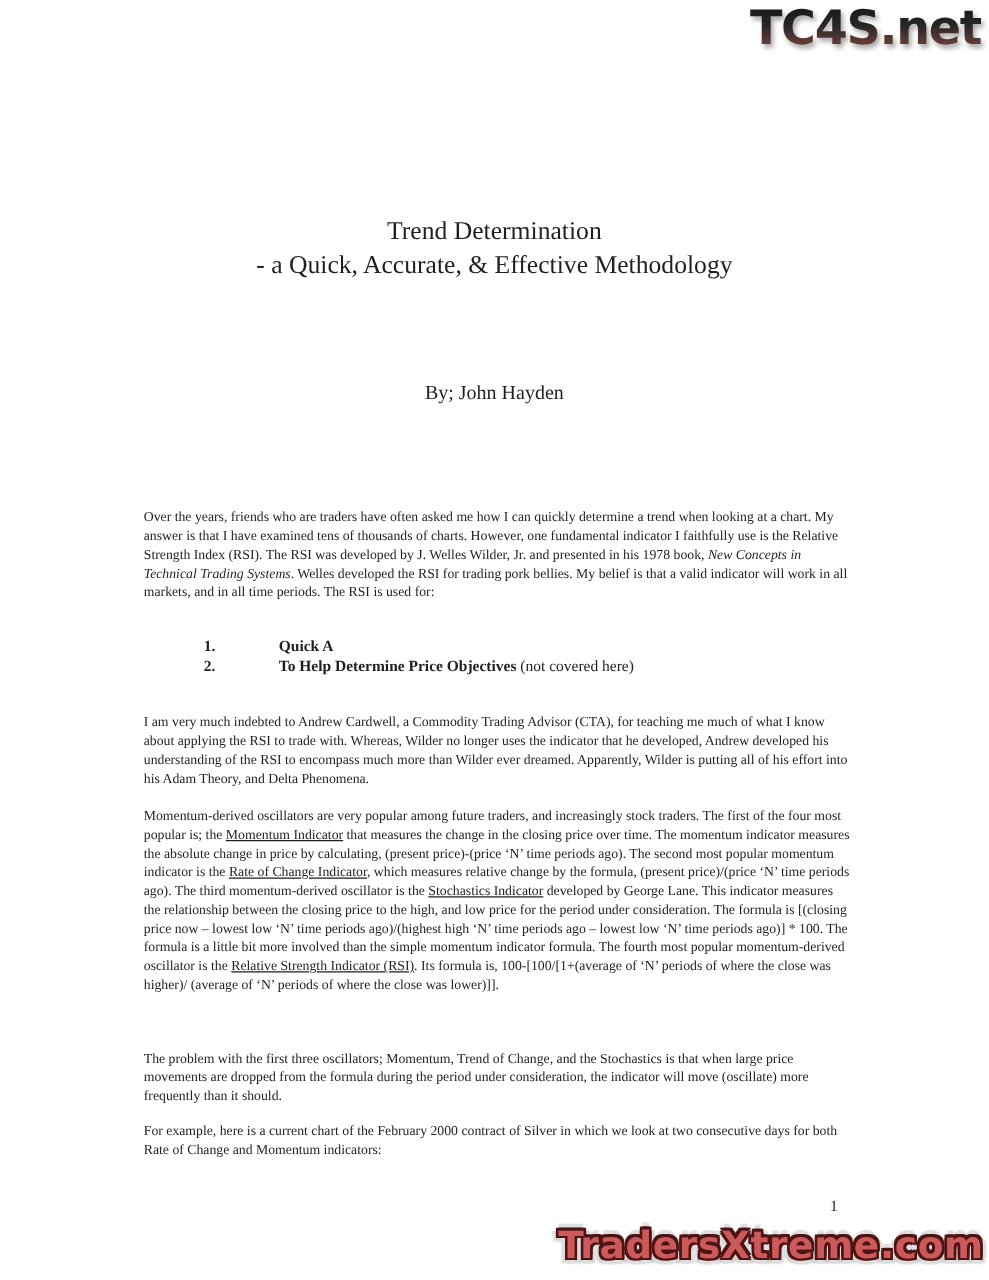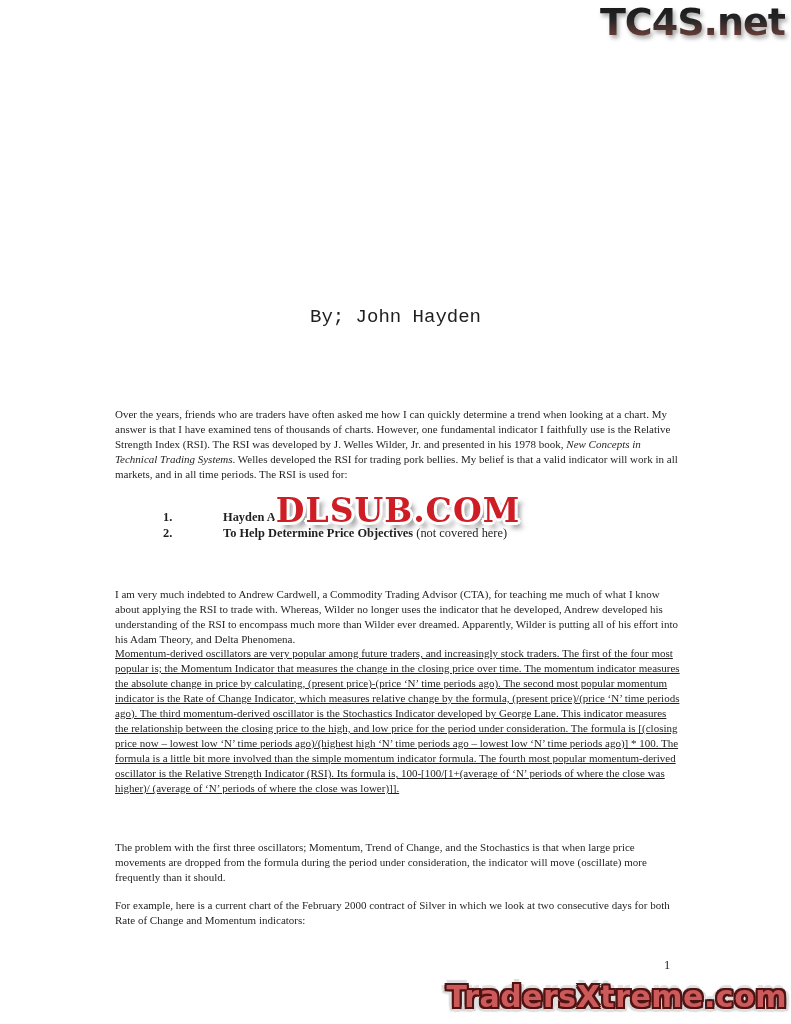--- a/index.html
+++ b/index.html
@@ -30,30 +30,30 @@
     color:transparent;
     filter:drop-shadow(2px 3px 2px rgba(0,0,0,0.35));
   }
   .doc-title{
     position:absolute;top:172px;left:0;width:100%;
     text-align:center;
     font-size:20.5px;line-height:27px;font-weight:normal;
   }
   .byline{
     position:absolute;top:306px;left:0;width:100%;
-    text-align:center;font-size:19px;font-family:Liberation Mono, monospace;
+    text-align:center;font-size:16px;
   }
   .para{
     position:absolute;left:115px;width:566px;
     font-size:11px;line-height:15px;
     text-align:left;
   }
   .p-intro{top:407px;}
-  .p-indebted{top:587px;}
-  .p-oscillators{top:646px;text-decoration:underline;}
+  .p-indebted{top:571px;}
+  .p-oscillators{top:646px;}
   .p-problem{top:840px;}
   .p-example{top:898px;}
   .seg-italic{font-style:italic;}
   .seg-underline{text-decoration:underline;}
   
   .rsi-list{
     position:absolute;left:115px;top:509px;width:566px;
     font-size:12.4px;line-height:16px;
   }
   .rsi-row{display:flex;}
@@ -98,39 +98,39 @@
   }
 </style>
 </head>
 <body>
 
 <div class="page">
 
   <div class="tc4s-logo">TC4S.net</div>
 
   <div class="doc-title">
-    <br>
+    <span>Trend Determination</span><br>
+    <span>- a Quick, Accurate, &amp; Effective Methodology</span>
   </div>
 
   <div class="byline">By; John Hayden</div>
 
   <div class="para p-intro"><span>Over the years, friends who are traders have often asked me how I can quickly determine a trend when looking at a chart. My answer is that I have examined tens of thousands of charts. However, one fundamental indicator I faithfully use is the Relative Strength Index (RSI). The RSI was developed by J. Welles Wilder, Jr. and presented in his 1978 book, </span><span class="seg-italic">New Concepts in Technical Trading Systems</span><span>. Welles developed the RSI for trading pork bellies. My belief is that a valid indicator will work in all markets, and in all time periods.  The RSI is used for:</span></div>
 
   <div class="rsi-list">
     <div class="rsi-row">
       <span class="rsi-num">1.</span>
-      <span class="rsi-label"><span>Hayden A</span><span class="rsi-note"></span></span>
+      <span class="rsi-label"><span>Quick A</span><span class="rsi-note"></span></span>
     </div>
     <div class="rsi-row">
       <span class="rsi-num">2.</span>
       <span class="rsi-label"><span>To Help Determine Price Objectives</span><span class="rsi-note"> (not covered here)</span></span>
     </div>
   </div>
 
-  <div class="dlsub-watermark">DLSUB.COM</div>
 
   <div class="para p-indebted"><span>I am very much indebted to Andrew Cardwell, a Commodity Trading Advisor (CTA), for teaching me much of what I know about applying the RSI to trade with. Whereas, Wilder no longer uses the indicator that he developed, Andrew developed his understanding of the RSI to encompass much more than Wilder ever dreamed. Apparently, Wilder is putting all of his effort into his Adam Theory, and Delta Phenomena.</span></div>
 
   <div class="para p-oscillators"><span>Momentum-derived oscillators are very popular among future traders, and increasingly stock traders. The first of the four most popular is; the </span><span class="seg-underline">Momentum Indicator</span><span> that measures the change in the closing price over time. The momentum indicator measures the absolute change in price by calculating,  (present price)-(price ‘N’ time periods ago). The second most popular momentum indicator is the </span><span class="seg-underline">Rate of Change Indicator</span><span>, which measures relative change by the formula, (present price)/(price ‘N’ time periods ago). The third momentum-derived oscillator is the </span><span class="seg-underline">Stochastics Indicator</span><span> developed by George Lane. This indicator measures the relationship between the closing price to the high, and low price for the period under consideration. The formula is [(closing price now – lowest low ‘N’ time periods ago)/(highest high ‘N’ time periods ago – lowest low ‘N’ time periods ago)] * 100. The formula is a little bit more involved than the simple momentum indicator formula. The fourth most popular momentum-derived oscillator is the </span><span class="seg-underline">Relative Strength Indicator (RSI)</span><span>. Its formula is, 100-[100/[1+(average of ‘N’ periods of where the close was higher)/ (average of ‘N’ periods of where the close was lower)]].</span></div>
 
   <div class="para p-problem"><span>The problem with the first three oscillators; Momentum, Trend of Change, and the Stochastics is that when large price movements are dropped from the formula during the period under consideration, the indicator will move (oscillate) more frequently than it should.</span></div>
 
   <div class="para p-example"><span>For example, here is a current chart of the February 2000 contract of Silver in which we look at two consecutive days for both Rate of Change and Momentum indicators:</span></div>
 
   <div class="page-number">1</div>

